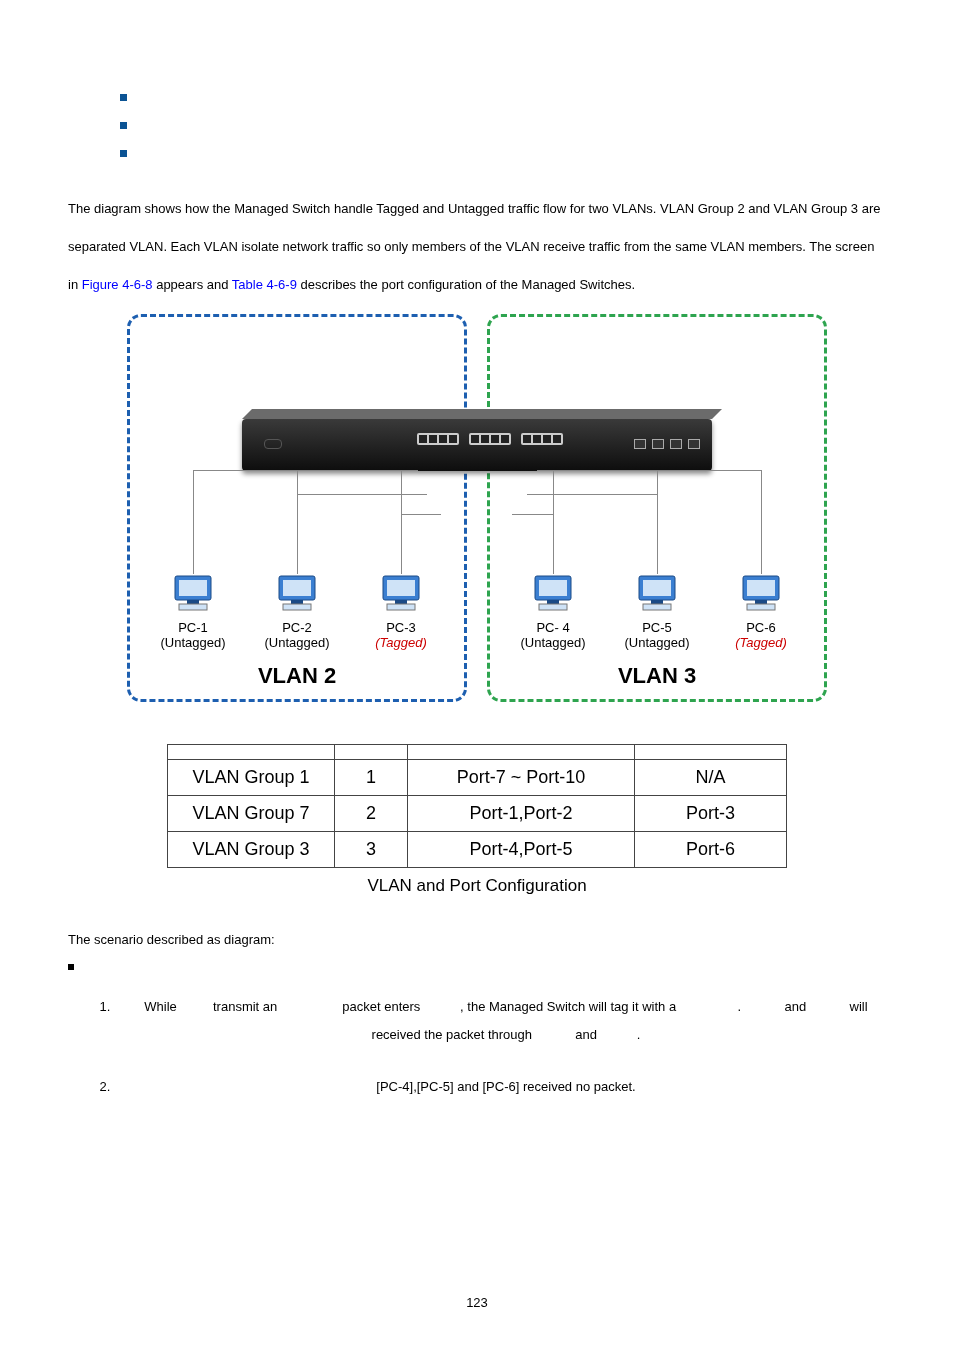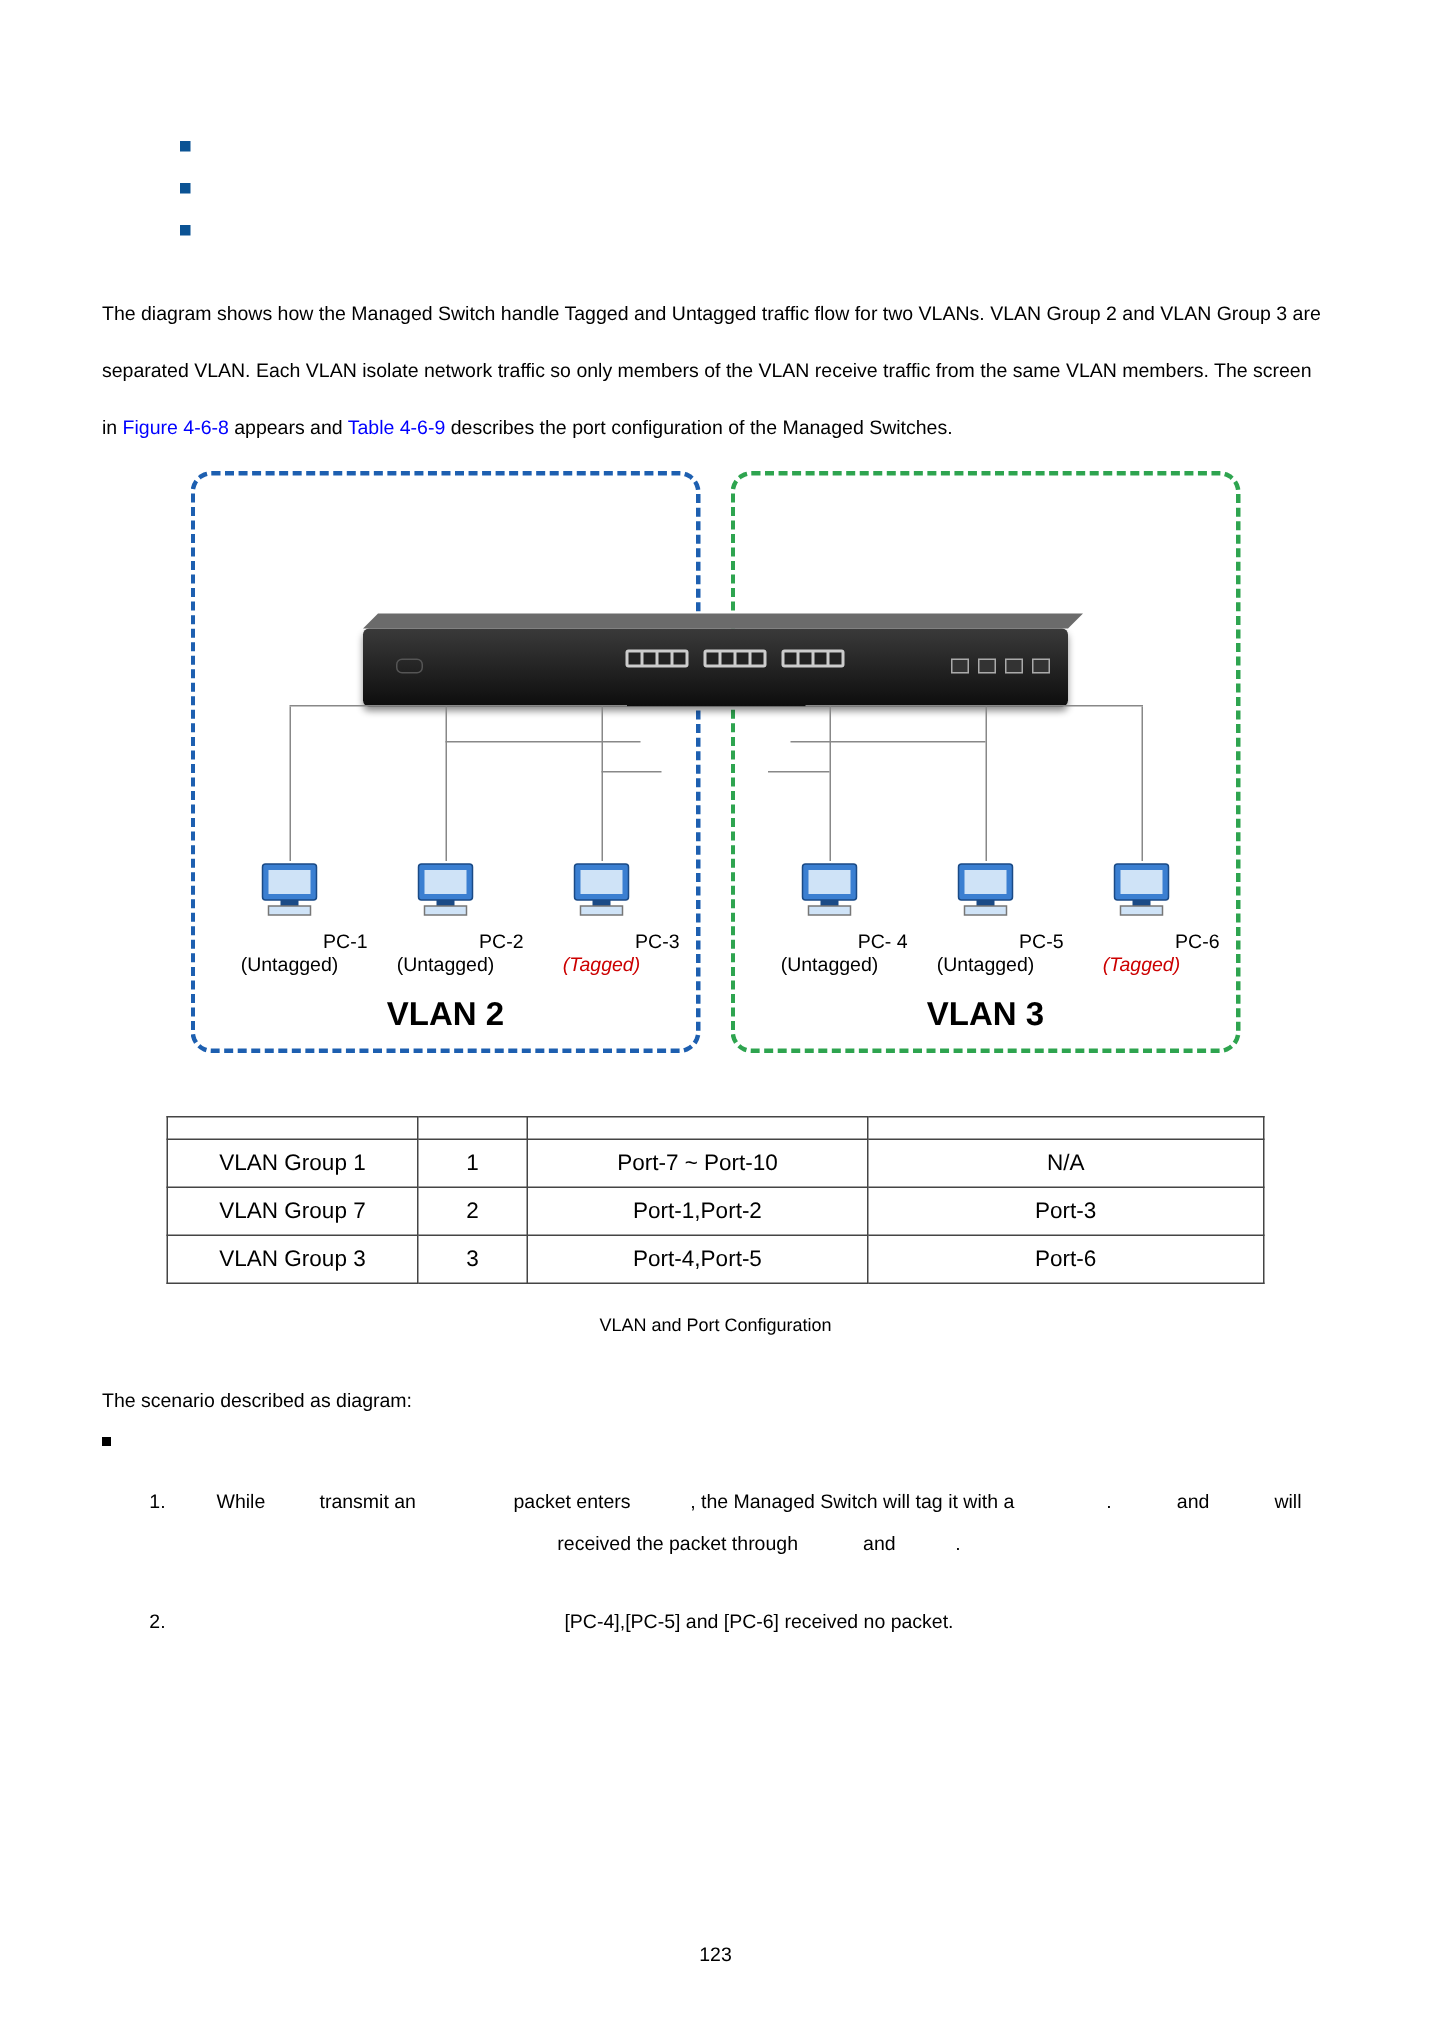--- a/index.html
+++ b/index.html
@@ -120,56 +120,56 @@
     display: flex;
     justify-content: space-around;
   }
   .pc-row.left { left: 14px; width: 312px; }
   .pc-row.right { right: 14px; width: 312px; }
   .pc {
     text-align: center;
     width: 104px;
   }
   .pc svg { display: block; margin: 0 auto; }
-  .pc .lbl { font-size: 13px; margin-top: 6px; text-align: right; }
+  .pc .lbl { font-size: 13px; margin-top: 6px; }
   .pc .tag { font-size: 13px; }
   .red { color: #cc0000; font-style: italic; }
   .vlan-title {
     position: absolute;
     bottom: 10px;
     width: 100%;
     text-align: center;
     font-weight: bold;
     font-size: 22px;
     font-family: "Trebuchet MS", Arial, sans-serif;
   }
   .fig-caption {
     text-align: center;
     margin-top: 18px;
     font-size: 13px;
   }
   table.conf {
     border-collapse: collapse;
     margin: 30px auto 0 auto;
-    width: 732px;
-    font-size: 15px;
+    width: 620px;
+    font-size: 18px;
   }
   table.conf th, table.conf td {
     border: 1px solid #444;
     padding: 7px 8px;
     text-align: center;
   }
   table.conf th {
     background: #fff;
     font-weight: normal;
   }
   .tbl-caption {
     text-align: center;
-    margin-top: 20px;
-    font-size: 12px;
+    margin-top: 8px;
+    font-size: 17px;
   }
   .scenario {
     margin-top: 36px;
     font-size: 13px;
   }
   .black-sq-list { list-style: none; margin: 14px 0 0 0; padding: 0; }
   .black-sq-list > li { position: relative; padding-left: 22px; min-height: 14px; }
   .black-sq-list > li .sq2 {
     position: absolute; left: 0; top: 3px;
     width: 6px; height: 6px; background: #000;

